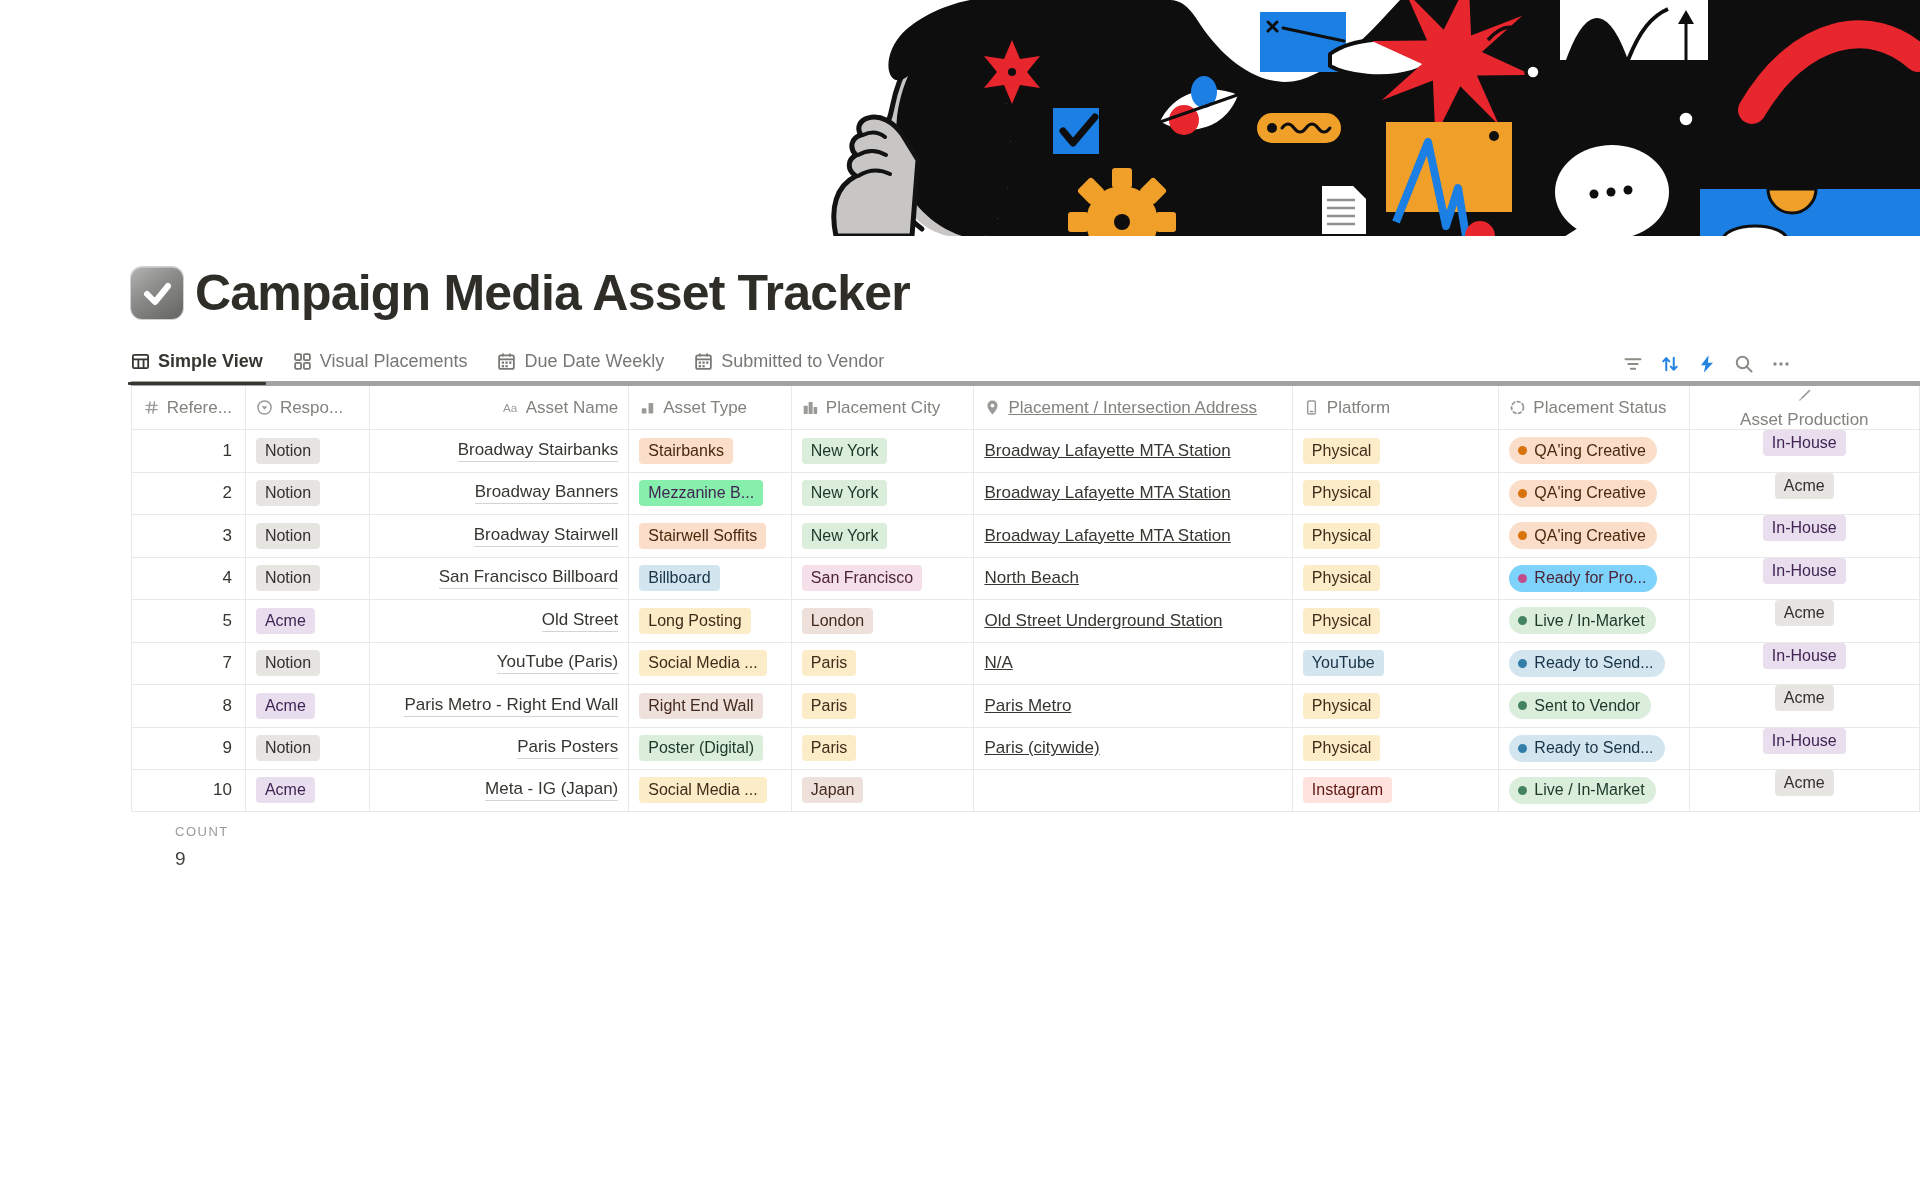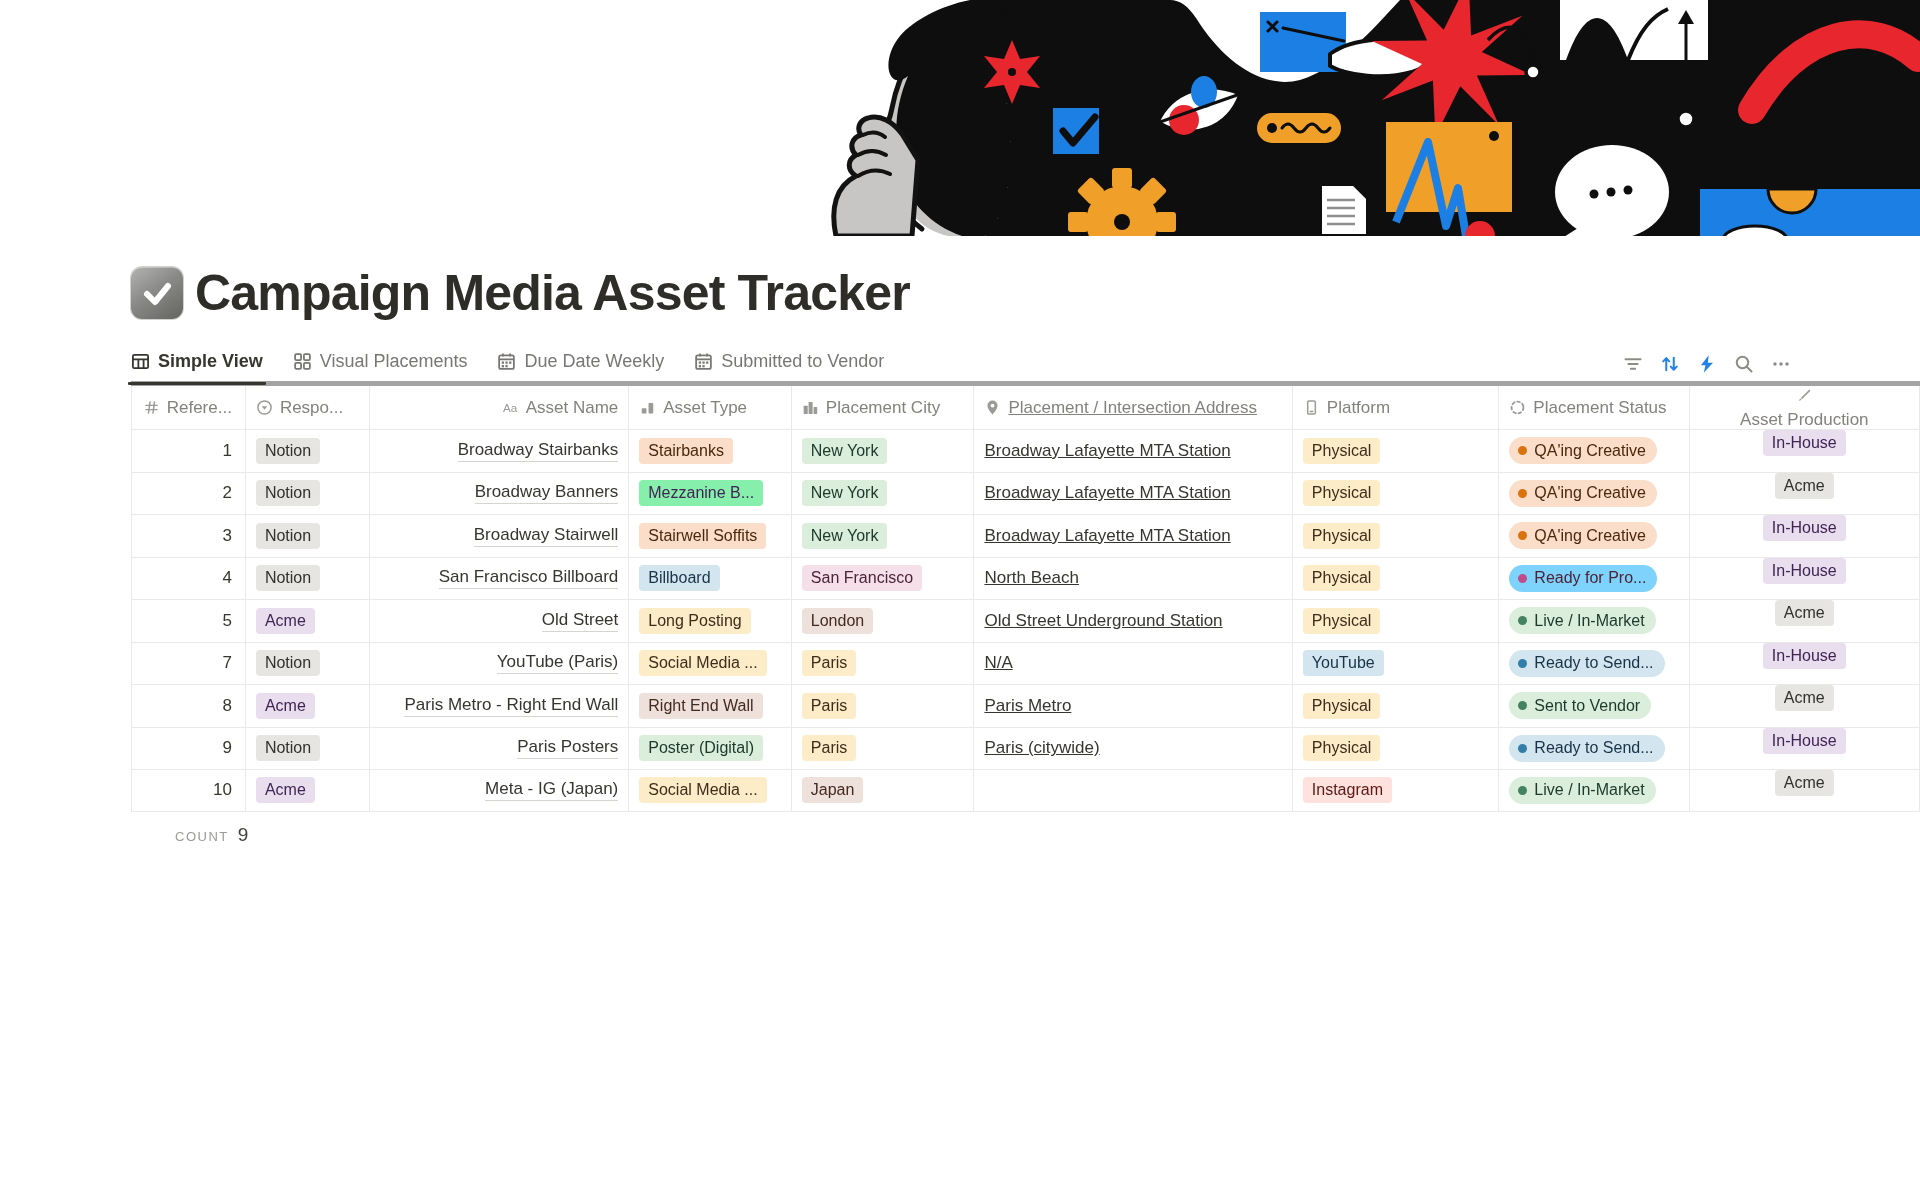--- a/index.html
+++ b/index.html
@@ -51,21 +51,21 @@
   .c5{width:332px;text-decoration:underline;} .c6{width:215px;} .c7{width:198px;} .c8{width:240px;flex-direction:column;}
   .name { font-weight:500; border-bottom:1.5px solid #D6D4CE; padding-bottom:1px; }
   .tag { display:inline-block; height:26px; line-height:26px; padding:0 9px;
     border-radius:4px; font-size:16px; max-width:100%; overflow:hidden;
     white-space:nowrap; }
   .pill { display:inline-flex; align-items:center; gap:7px; height:27px; padding:0 11px 0 9px;
     border-radius:999px; font-size:16px; white-space:nowrap; overflow:hidden; }
   .dot { width:9px; height:9px; border-radius:50%; flex:0 0 auto; }
 
   
-  .count-row { display:flex; align-items:baseline; gap:9px; padding:12px 0 0 44px; }
+  .count-row { display:flex; align-items:baseline; gap:9px; padding:12px 0 0 44px;flex-direction:column; }
   .count-label { font-size:13px; letter-spacing:1.5px; color:#9B9A97; }
   .count-value { font-size:19px; color:#44423D; }
 </style>
 </head>
 <body>
 
 <svg width="0" height="0" style="position:absolute" aria-hidden="true">
   <defs>
     <symbol id="i-table" viewBox="0 0 16 16">
         <rect x="1.6" y="2.4" width="12.8" height="11.2" rx="1.2" fill="none" stroke="currentColor" stroke-width="1.5"></rect>

